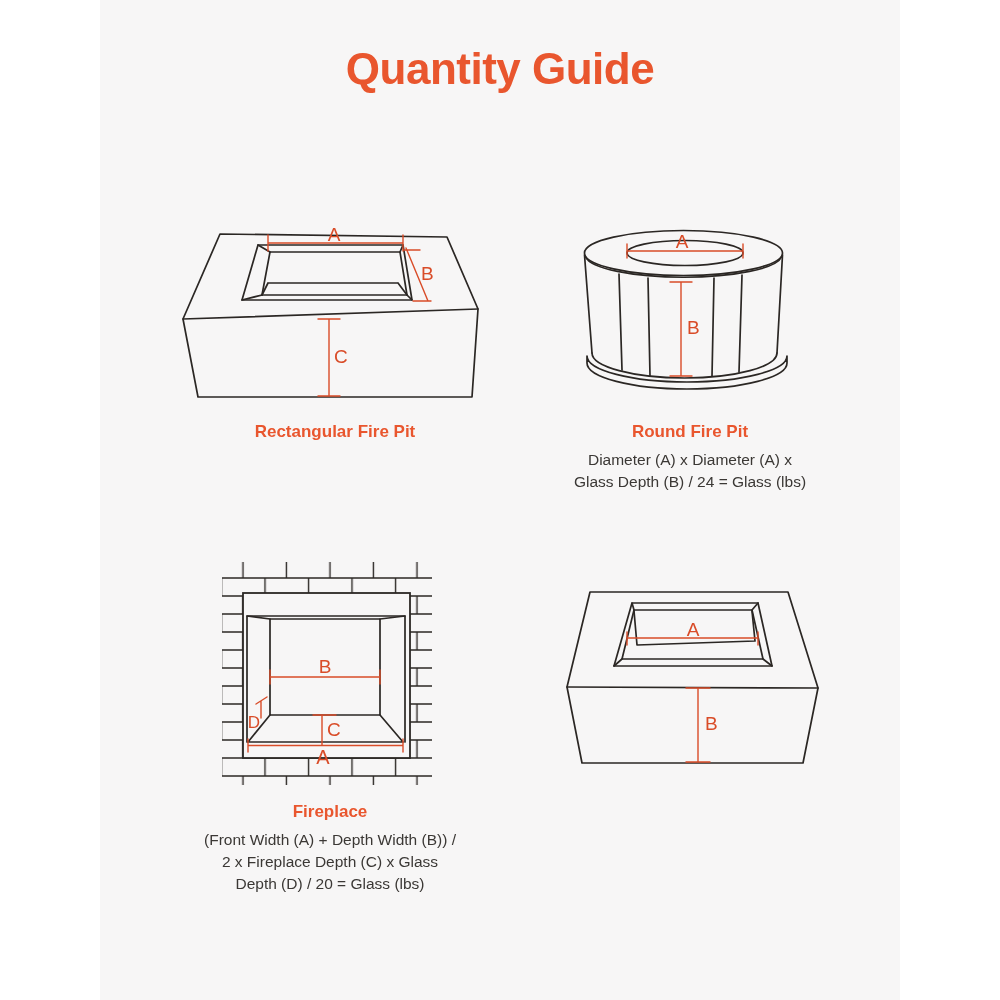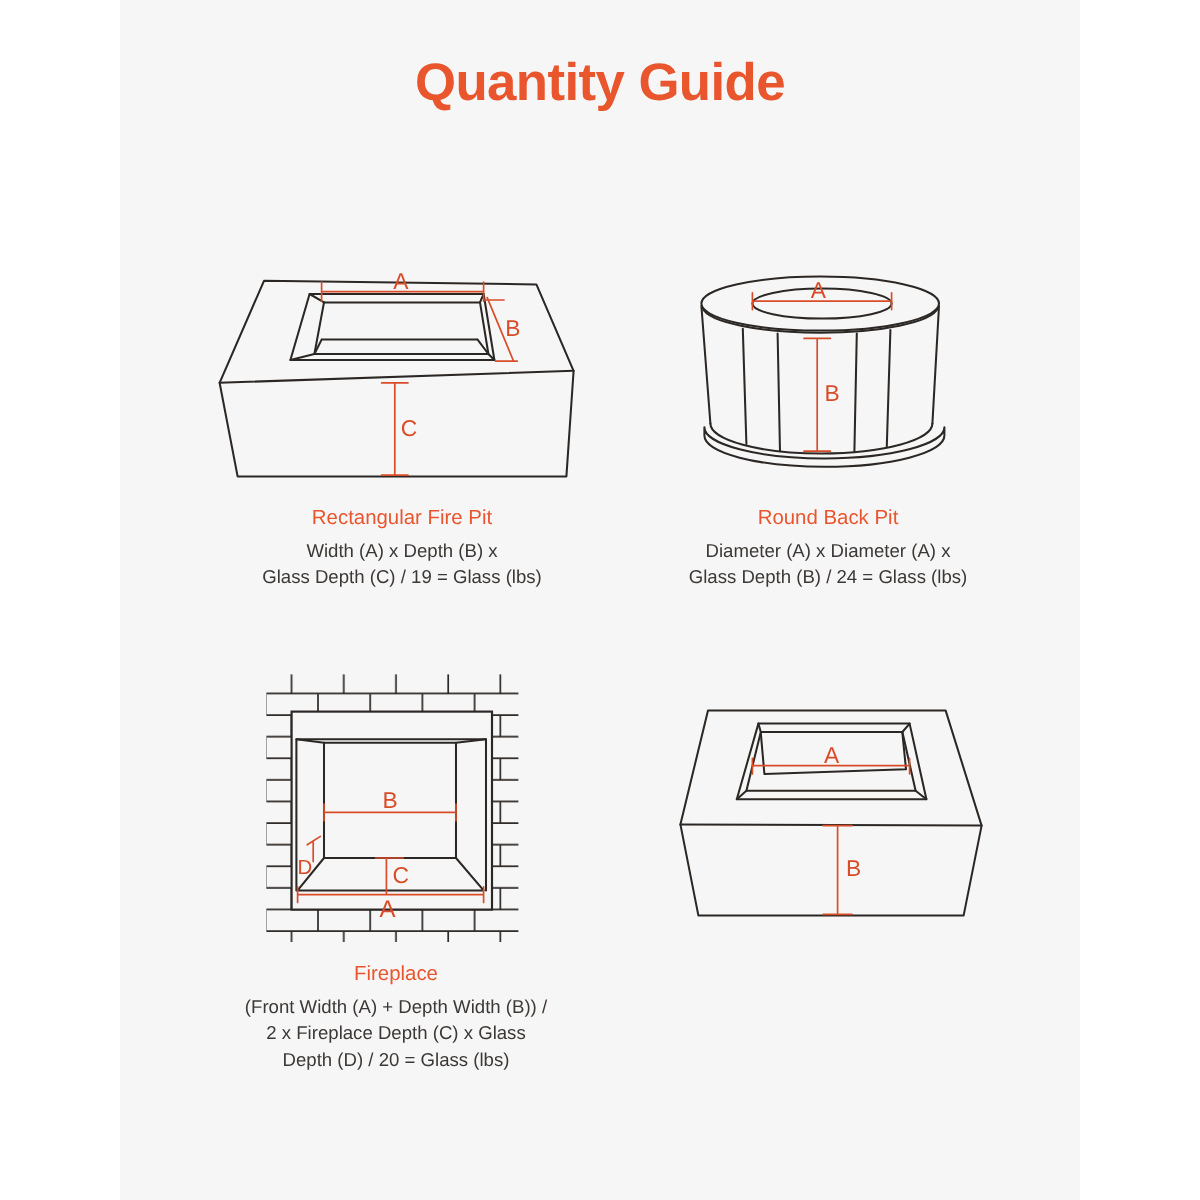--- a/index.html
+++ b/index.html
@@ -15,21 +15,21 @@
   .card{position:absolute;width:400px;text-align:center;}
   .card-rect{left:135px;top:210px;}
   .card-round{left:490px;top:210px;}
   .card-fireplace{left:130px;top:550px;}
   .card-square{left:500px;top:550px;}
   .diagram{display:flex;justify-content:center;align-items:flex-start;}
   .d-top{height:200px;}
   .d-bot{height:240px;}
   .svg-round{margin-top:10px;}
   .svg-square{margin-top:20px;}
-  .card-title{font-size:17px;font-weight:normal;color:#e9562e;margin:12px 0 0 0;}
+  .card-title{font-size:17px;font-weight:bold;color:#e9562e;margin:12px 0 0 0;}
   .formula{font-size:15.5px;line-height:22px;color:#3b3835;margin:7px 0 0 0;}
   .dk{stroke:#2b2724;stroke-width:1.7;fill:none;stroke-linejoin:round;stroke-linecap:round;}
   .or{stroke:#d94c28;stroke-width:1.4;fill:none;stroke-linecap:round;}
   .lbl{fill:#d94c28;stroke:none;font-family:"Liberation Sans",sans-serif;font-size:19px;font-weight:500;}
   .lbl-sm{font-size:17px;}
   .lbl-lg{font-size:20px;}
 </style>
 </head>
 <body>
 
@@ -52,24 +52,20 @@
         <path d="M98 33 L233 33 M98 25 L98 41 M233 25 L233 41"></path>
         <path d="M236 38 L258 91 M234 40 L250 40 M243 91 L261 91"></path>
         <path d="M159 109 L159 186 M148 109 L170 109 M148 186 L170 186"></path>
       </g>
       <text class="lbl" x="164" y="31" text-anchor="middle">A</text>
       <text class="lbl" x="251" y="70">B</text>
       <text class="lbl" x="164" y="153">C</text>
     </svg>
   </div>
   <h2 class="card-title">Rectangular Fire Pit</h2>
-  <p class="formula">
-    <span style="display:block">Width (A) x Depth (B) x</span>
-    <span style="display:block">Glass Depth (C) / 19 = Glass (lbs)</span>
-  </p>
 </section>
 
 <section class="card card-round">
   <div class="diagram d-top">
     <svg class="svg-round" width="250" height="190" viewBox="0 0 250 190">
       <g class="dk">
         <ellipse cx="118.5" cy="33" rx="99" ry="22.5"></ellipse>
         <path d="M20.5 37 A98.5 22.5 0 0 0 216.5 37"></path>
         <ellipse cx="120" cy="33" rx="58" ry="12.5"></ellipse>
         <path d="M19.5 35 L27 133 M217.5 35 L212 133"></path>
@@ -78,21 +74,21 @@
         <path d="M54 54 L57 150 M83 58 L85 156 M149 58 L147 156 M177 55 L174 152"></path>
       </g>
       <g class="or">
         <path d="M62 31 L178 31 M62 24 L62 38 M178 24 L178 38"></path>
         <path d="M116 62 L116 156 M105 62 L127 62 M105 156 L127 156"></path>
       </g>
       <text class="lbl" x="117" y="28" text-anchor="middle">A</text>
       <text class="lbl" x="122" y="114">B</text>
     </svg>
   </div>
-  <h2 class="card-title">Round Back Pit</h2>
+  <h2 class="card-title">Round Fire Pit</h2>
   <p class="formula">
     <span style="display:block">Diameter (A) x Diameter (A) x</span>
     <span style="display:block">Glass Depth (B) / 24 = Glass (lbs)</span>
   </p>
 </section>
 
 <section class="card card-fireplace">
   <div class="diagram d-bot">
     <svg width="240" height="240" viewBox="0 0 240 240">
       <defs>

